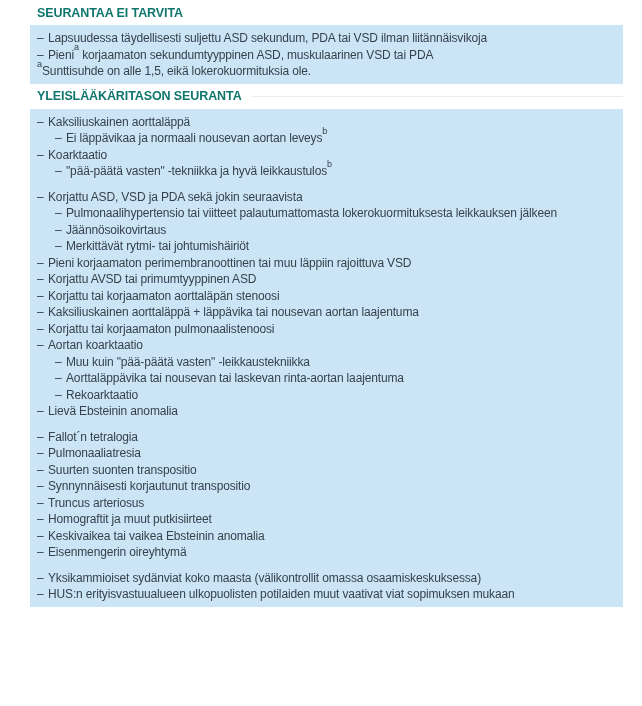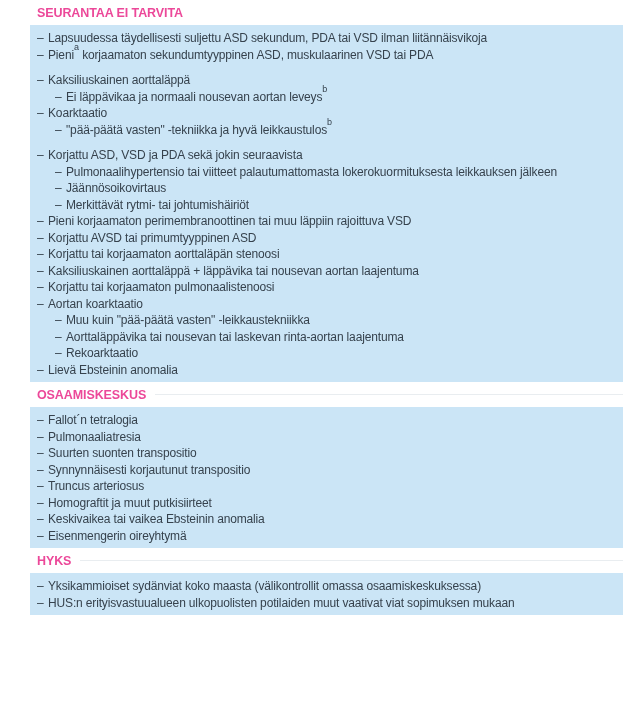--- a/index.html
+++ b/index.html
@@ -30,21 +30,21 @@
     height: 1px;
     background: #e9edf0;
   }
   .header-label {
     position: relative;
     z-index: 1;
     background: #ffffff;
     padding: 0 9px 0 7px;
     font-size: 12.5px;
     font-weight: bold;
-    color: #ec4899;
+    color: #0f766e;
     letter-spacing: -0.1px;
     white-space: nowrap;
   }
   .box {
     background: #cbe5f6;
     padding: 5px 8px 4px 7px;
   }
   .item {
     position: relative;
     font-size: 12px;
@@ -72,20 +72,24 @@
 </head>
 <body>
 
 <main class="doc">
     <div class="header">
       <span class="header-label">SEURANTAA EI TARVITA</span>
     </div>
     <div class="box">
       <div class="item dash l1"><span class="bullet">–</span>Lapsuudessa täydellisesti suljettu ASD sekundum, PDA tai VSD ilman liitännäisvikoja</div>
       <div class="item dash l1"><span class="bullet">–</span>Pieni<sup>a</sup> korjaamaton sekundumtyyppinen ASD, muskulaarinen VSD tai PDA</div>
+      <div class="item note l1"><sup>a</sup>Sunttisuhde on alle 1,5, eikä lokerokuormituksia ole.</div>
+    </div>
+    <div class="header ruled">
+      <span class="header-label">YLEISLÄÄKÄRITASON SEURANTA</span>
     </div>
     <div class="box">
       <div class="item dash l1"><span class="bullet">–</span>Kaksiliuskainen aorttaläppä</div>
       <div class="item dash l2"><span class="bullet">–</span>Ei läppävikaa ja normaali nousevan aortan leveys<sup>b</sup></div>
       <div class="item dash l1"><span class="bullet">–</span>Koarktaatio</div>
       <div class="item dash l2"><span class="bullet">–</span>"pää-päätä vasten" -tekniikka ja hyvä leikkaustulos<sup>b</sup></div>
     </div>
     <div class="box">
       <div class="item dash l1"><span class="bullet">–</span>Korjattu ASD, VSD ja PDA sekä jokin seuraavista</div>
       <div class="item dash l2"><span class="bullet">–</span>Pulmonaalihypertensio tai viitteet palautumattomasta lokerokuormituksesta leikkauksen jälkeen</div>
@@ -95,33 +99,27 @@
       <div class="item dash l1"><span class="bullet">–</span>Korjattu AVSD tai primumtyyppinen ASD</div>
       <div class="item dash l1"><span class="bullet">–</span>Korjattu tai korjaamaton aorttaläpän stenoosi</div>
       <div class="item dash l1"><span class="bullet">–</span>Kaksiliuskainen aorttaläppä + läppävika tai nousevan aortan laajentuma</div>
       <div class="item dash l1"><span class="bullet">–</span>Korjattu tai korjaamaton pulmonaalistenoosi</div>
       <div class="item dash l1"><span class="bullet">–</span>Aortan koarktaatio</div>
       <div class="item dash l2"><span class="bullet">–</span>Muu kuin "pää-päätä vasten" -leikkaustekniikka</div>
       <div class="item dash l2"><span class="bullet">–</span>Aorttaläppävika tai nousevan tai laskevan rinta-aortan laajentuma</div>
       <div class="item dash l2"><span class="bullet">–</span>Rekoarktaatio</div>
       <div class="item dash l1"><span class="bullet">–</span>Lievä Ebsteinin anomalia</div>
     </div>
-    <div class="header ruled">
-      <span class="header-label">OSAAMISKESKUS</span>
-    </div>
     <div class="box">
       <div class="item dash l1"><span class="bullet">–</span>Fallot´n tetralogia</div>
       <div class="item dash l1"><span class="bullet">–</span>Pulmonaaliatresia</div>
       <div class="item dash l1"><span class="bullet">–</span>Suurten suonten transpositio</div>
       <div class="item dash l1"><span class="bullet">–</span>Synnynnäisesti korjautunut transpositio</div>
       <div class="item dash l1"><span class="bullet">–</span>Truncus arteriosus</div>
       <div class="item dash l1"><span class="bullet">–</span>Homograftit ja muut putkisiirteet</div>
       <div class="item dash l1"><span class="bullet">–</span>Keskivaikea tai vaikea Ebsteinin anomalia</div>
       <div class="item dash l1"><span class="bullet">–</span>Eisenmengerin oireyhtymä</div>
     </div>
-    <div class="header ruled">
-      <span class="header-label">HYKS</span>
-    </div>
     <div class="box">
       <div class="item dash l1"><span class="bullet">–</span>Yksikammioiset sydänviat koko maasta (välikontrollit omassa osaamiskeskuksessa)</div>
       <div class="item dash l1"><span class="bullet">–</span>HUS:n erityisvastuualueen ulkopuolisten potilaiden muut vaativat viat sopimuksen mukaan</div>
     </div>
   </main>
 
 </body></html>

